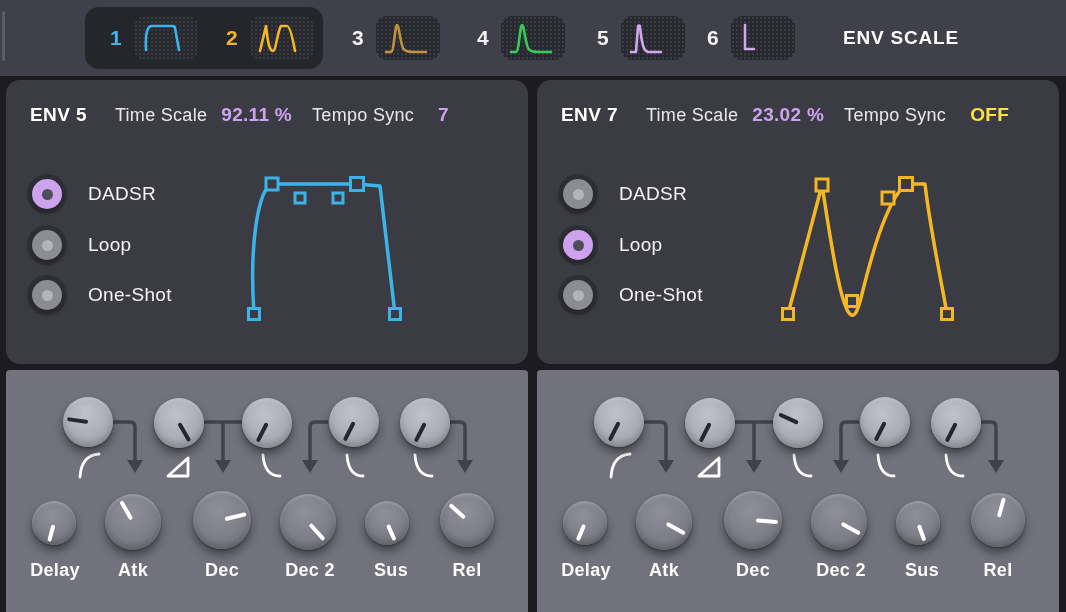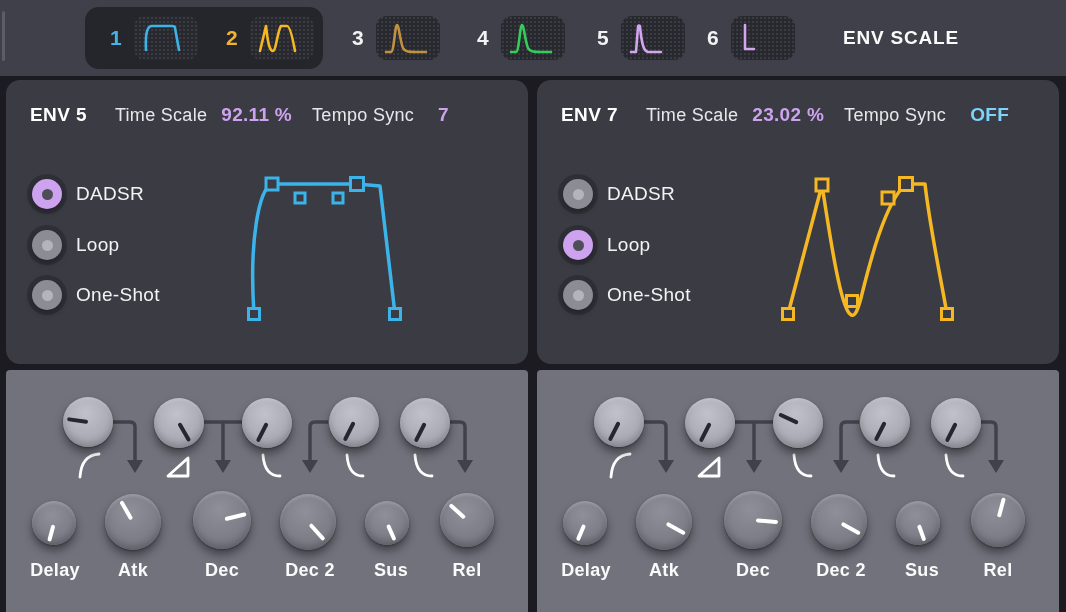--- a/index.html
+++ b/index.html
@@ -26,21 +26,21 @@
   .env-panel{position:absolute;top:0;width:522px;height:612px}
   .p0{left:6px}.p1{left:537px}
   .env-upper{position:absolute;left:0;top:80px;width:522px;height:284px;background:#3b3b43;border-radius:14px}
   .env-lower{position:absolute;left:0;top:370px;width:522px;height:248px;background:#72727c;border-radius:4px}
   .env-header{position:absolute;left:24px;top:24px;display:flex;align-items:baseline;white-space:nowrap}
   .env-title{font-size:19px;font-weight:700;color:#ffffff;letter-spacing:.4px;margin-right:28px}
   .hdr-label{font-size:18px;color:#e8e8ec;letter-spacing:.3px}
   .hdr-value{font-size:19px;font-weight:700;letter-spacing:.3px;cursor:ns-resize}
   .gap14{margin-right:14px}.gap20{margin-right:20px}.gap24{margin-right:24px}
   
-  .mode-row{position:absolute;left:26px;display:flex;align-items:center;gap:14px;cursor:pointer}
+  .mode-row{position:absolute;left:26px;display:flex;align-items:center;gap:26px;cursor:pointer}
   .m0{top:99px}.m1{top:150px}.m2{top:200px}
   .radio{position:relative;width:30px;height:30px;border-radius:50%;background:#8c8c94;
          box-shadow:0 0 0 5px rgba(26,26,32,.35),0 3px 6px rgba(0,0,0,.35)}
   .radio::after{content:"";position:absolute;left:50%;top:50%;width:11px;height:11px;margin:-5.5px 0 0 -5.5px;
                 border-radius:50%;background:#b4b4bc}
   .radio.on{background:#cda3ef}
   .radio.on::after{background:#4e4e58}
   .mode-label{font-size:19px;color:#f3f3f5;letter-spacing:.3px}
   
   .env-svg{position:absolute;left:0;top:0;width:522px;height:284px}
@@ -226,21 +226,21 @@
   </div>
 </section>
 
 <section class="env-panel p1">
   <div class="env-upper">
     <div class="env-header">
       <span class="env-title">ENV 7</span>
       <span class="hdr-label gap14">Time Scale</span>
       <span class="hdr-value gap20" style="color: rgb(205, 163, 239);">23.02 %</span>
       <span class="hdr-label gap24">Tempo Sync</span>
-      <span class="hdr-value" style="color: #7dd3fc;">OFF</span>
+      <span class="hdr-value" style="color: #fde047;">OFF</span>
     </div>
     <div class="mode-row m0">
       <span class="radio"></span>
       <span class="mode-label">DADSR</span>
     </div>
     <div class="mode-row m1">
       <span class="radio on"></span>
       <span class="mode-label">Loop</span>
     </div>
     <div class="mode-row m2">

